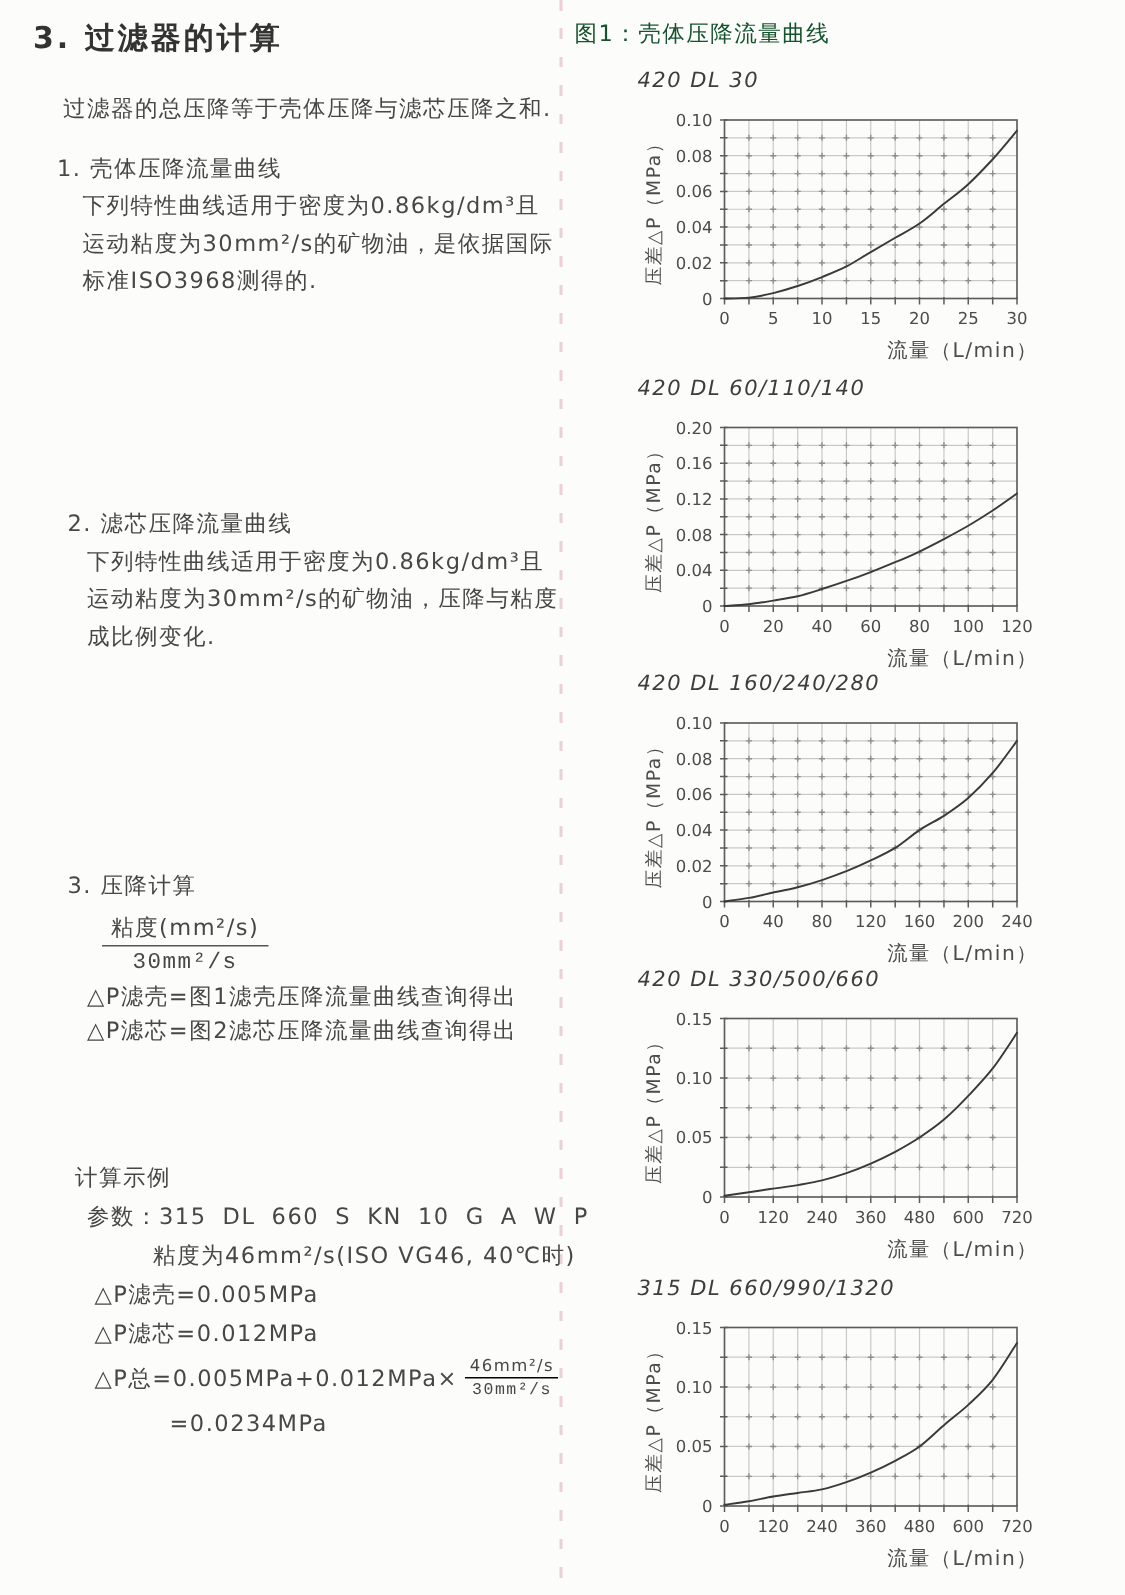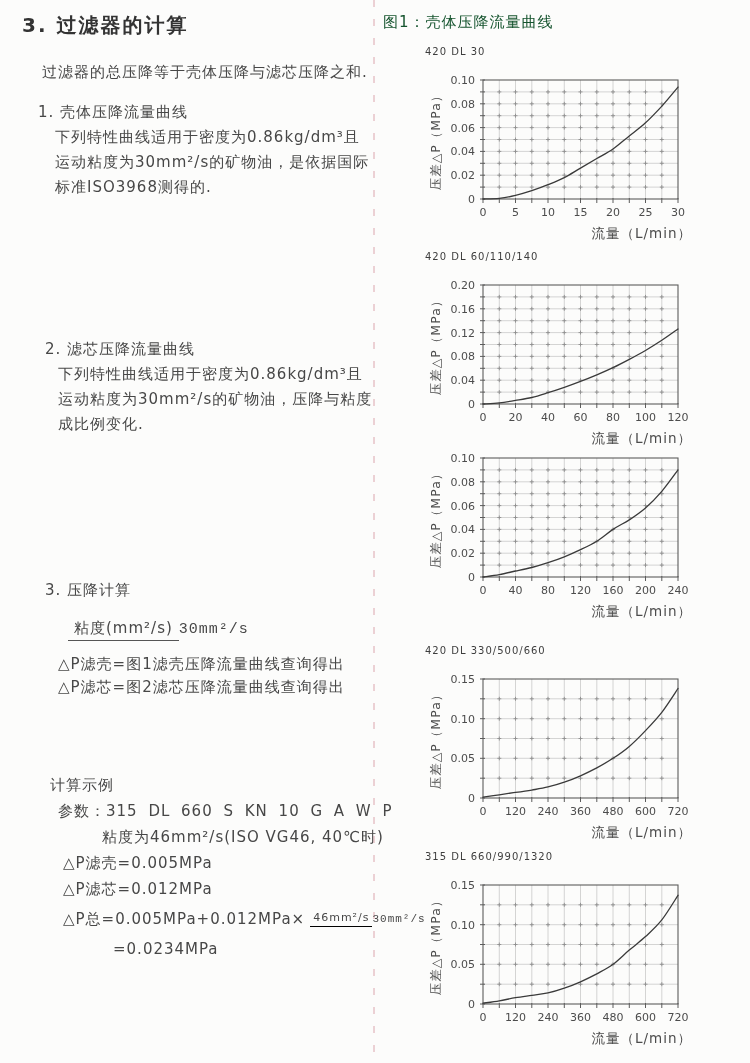--- a/index.html
+++ b/index.html
@@ -10,30 +10,30 @@
     font-family:"DejaVu Sans","Liberation Sans",sans-serif;
     color:#474747;
     overflow:hidden;
   }
   .abs { position:absolute; }
   .t-main { font-size:20px; font-weight:600; letter-spacing:2px; color:#333; }
   .body-text { font-size:15px; line-height:25px; letter-spacing:1px; }
   .ind1 { padding-left:17px; }
   .ind2 { padding-left:13px; }
   .formula-row { display:flex; align-items:center; margin-left:15px; margin-top:4px; height:46px; }
-  .frac { display:inline-flex; text-align:center; margin-left:8px; line-height:1.25; }
+  .frac { display:inline-flex; flex-direction:column; text-align:center; margin-left:8px; line-height:1.25; }
   .frac .num { border-bottom:1.5px solid #555; padding:0 6px 2px; }
   .frac .den { padding-top:2px;font-family:Liberation Mono, monospace; }
   .frac.small { font-size:11px; line-height:1.2; margin-left:5px; }
   .frac.small .num { border-bottom:1px solid #000000; padding:0 3px 1px; }
   .note { margin-left:13px; line-height:23px; }
   .ex-row { display:flex; align-items:center; }
   .figure-header { font-size:15px; letter-spacing:1px; color:#14532d; }
   .chart { position:absolute; left:420px; width:330px; }
-  .chart-title { font-size:10px; color:#3d3d3d; letter-spacing:1px; margin-left:5px; height:24px; }
+  .chart-title { font-size:14px; color:#3d3d3d; letter-spacing:1px; margin-left:5px; height:24px;font-style:italic; }
   .fold-mark {
     position:absolute; left:373px; top:0; width:2px; height:1063px;
     background:repeating-linear-gradient(180deg, rgba(205,128,140,.35) 0 7px, transparent 7px 19px);
     pointer-events:none;
   }
 </style>
 </head>
 <body>
 
 <div id="page">
@@ -141,20 +141,21 @@
           <text x="55" y="61.6" text-anchor="end" font-size="11" fill="#4c4c4c">0.12</text>
           <text x="55" y="37.8" text-anchor="end" font-size="11" fill="#4c4c4c">0.16</text>
           <text x="55" y="14.0" text-anchor="end" font-size="11" fill="#4c4c4c">0.20</text>
           <text transform="translate(20 69.5) rotate(-90)" text-anchor="middle" font-size="12.5" fill="#4c4c4c" letter-spacing="1">压差△P（MPa）</text>
           <text x="272" y="168" text-anchor="end" font-size="13.5" fill="#4c4c4c" letter-spacing="1">流量（L/min）</text>
           <path d="M63.0 129.0C65.7 128.8 73.8 128.4 79.3 127.8C84.7 127.2 90.1 126.3 95.5 125.4C100.9 124.5 106.3 123.7 111.8 122.5C117.2 121.2 122.6 119.4 128.0 117.7C133.4 116.0 138.8 114.2 144.3 112.3C149.7 110.5 155.1 108.5 160.5 106.4C165.9 104.3 171.3 102.1 176.8 99.8C182.2 97.6 187.6 95.3 193.0 92.7C198.4 90.1 203.8 87.3 209.3 84.4C214.7 81.5 220.1 78.6 225.5 75.5C230.9 72.3 236.3 68.9 241.8 65.3C247.2 61.8 255.3 55.9 258.0 54.0" stroke="#3a3a3a" stroke-width="1.3" fill="none" stroke-linecap="round"></path>
         </svg></div>
   </div>
 
   <div class="chart" style="top:448px">
+    <div class="chart-title">420 DL 160/240/280</div>
     <div><svg width="330" height="178">
           <path d="M79.3 10V129M95.5 10V129M111.8 10V129M128.0 10V129M144.3 10V129M160.5 10V129M176.8 10V129M193.0 10V129M209.3 10V129M225.5 10V129M241.8 10V129M63 117.1H258M63 105.2H258M63 93.3H258M63 81.4H258M63 69.5H258M63 57.6H258M63 45.7H258M63 33.8H258M63 21.9H258" stroke="#c9c9c9" stroke-width="0.8" fill="none"></path>
           <path d="M77.3 117.1h4M79.3 115.1v4M77.3 105.2h4M79.3 103.2v4M77.3 93.3h4M79.3 91.3v4M77.3 81.4h4M79.3 79.4v4M77.3 69.5h4M79.3 67.5v4M77.3 57.6h4M79.3 55.6v4M77.3 45.7h4M79.3 43.7v4M77.3 33.8h4M79.3 31.8v4M77.3 21.9h4M79.3 19.9v4M93.5 117.1h4M95.5 115.1v4M93.5 105.2h4M95.5 103.2v4M93.5 93.3h4M95.5 91.3v4M93.5 81.4h4M95.5 79.4v4M93.5 69.5h4M95.5 67.5v4M93.5 57.6h4M95.5 55.6v4M93.5 45.7h4M95.5 43.7v4M93.5 33.8h4M95.5 31.8v4M93.5 21.9h4M95.5 19.9v4M109.8 117.1h4M111.8 115.1v4M109.8 105.2h4M111.8 103.2v4M109.8 93.3h4M111.8 91.3v4M109.8 81.4h4M111.8 79.4v4M109.8 69.5h4M111.8 67.5v4M109.8 57.6h4M111.8 55.6v4M109.8 45.7h4M111.8 43.7v4M109.8 33.8h4M111.8 31.8v4M109.8 21.9h4M111.8 19.9v4M126.0 117.1h4M128.0 115.1v4M126.0 105.2h4M128.0 103.2v4M126.0 93.3h4M128.0 91.3v4M126.0 81.4h4M128.0 79.4v4M126.0 69.5h4M128.0 67.5v4M126.0 57.6h4M128.0 55.6v4M126.0 45.7h4M128.0 43.7v4M126.0 33.8h4M128.0 31.8v4M126.0 21.9h4M128.0 19.9v4M142.3 117.1h4M144.3 115.1v4M142.3 105.2h4M144.3 103.2v4M142.3 93.3h4M144.3 91.3v4M142.3 81.4h4M144.3 79.4v4M142.3 69.5h4M144.3 67.5v4M142.3 57.6h4M144.3 55.6v4M142.3 45.7h4M144.3 43.7v4M142.3 33.8h4M144.3 31.8v4M142.3 21.9h4M144.3 19.9v4M158.5 117.1h4M160.5 115.1v4M158.5 105.2h4M160.5 103.2v4M158.5 93.3h4M160.5 91.3v4M158.5 81.4h4M160.5 79.4v4M158.5 69.5h4M160.5 67.5v4M158.5 57.6h4M160.5 55.6v4M158.5 45.7h4M160.5 43.7v4M158.5 33.8h4M160.5 31.8v4M158.5 21.9h4M160.5 19.9v4M174.8 117.1h4M176.8 115.1v4M174.8 105.2h4M176.8 103.2v4M174.8 93.3h4M176.8 91.3v4M174.8 81.4h4M176.8 79.4v4M174.8 69.5h4M176.8 67.5v4M174.8 57.6h4M176.8 55.6v4M174.8 45.7h4M176.8 43.7v4M174.8 33.8h4M176.8 31.8v4M174.8 21.9h4M176.8 19.9v4M191.0 117.1h4M193.0 115.1v4M191.0 105.2h4M193.0 103.2v4M191.0 93.3h4M193.0 91.3v4M191.0 81.4h4M193.0 79.4v4M191.0 69.5h4M193.0 67.5v4M191.0 57.6h4M193.0 55.6v4M191.0 45.7h4M193.0 43.7v4M191.0 33.8h4M193.0 31.8v4M191.0 21.9h4M193.0 19.9v4M207.3 117.1h4M209.3 115.1v4M207.3 105.2h4M209.3 103.2v4M207.3 93.3h4M209.3 91.3v4M207.3 81.4h4M209.3 79.4v4M207.3 69.5h4M209.3 67.5v4M207.3 57.6h4M209.3 55.6v4M207.3 45.7h4M209.3 43.7v4M207.3 33.8h4M209.3 31.8v4M207.3 21.9h4M209.3 19.9v4M223.5 117.1h4M225.5 115.1v4M223.5 105.2h4M225.5 103.2v4M223.5 93.3h4M225.5 91.3v4M223.5 81.4h4M225.5 79.4v4M223.5 69.5h4M225.5 67.5v4M223.5 57.6h4M225.5 55.6v4M223.5 45.7h4M225.5 43.7v4M223.5 33.8h4M225.5 31.8v4M223.5 21.9h4M225.5 19.9v4M239.8 117.1h4M241.8 115.1v4M239.8 105.2h4M241.8 103.2v4M239.8 93.3h4M241.8 91.3v4M239.8 81.4h4M241.8 79.4v4M239.8 69.5h4M241.8 67.5v4M239.8 57.6h4M241.8 55.6v4M239.8 45.7h4M241.8 43.7v4M239.8 33.8h4M241.8 31.8v4M239.8 21.9h4M241.8 19.9v4" stroke="#8e8e8e" stroke-width="0.9" fill="none"></path>
           <rect x="63" y="10" width="195" height="119" fill="none" stroke="#5c5c5c" stroke-width="1.1"></rect>
           <path d="M63.0 128v5M79.3 128v5M95.5 128v5M111.8 128v5M128.0 128v5M144.3 128v5M160.5 128v5M176.8 128v5M193.0 128v5M209.3 128v5M225.5 128v5M241.8 128v5M258.0 128v5M60 129.0h5M60 117.1h5M60 105.2h5M60 93.3h5M60 81.4h5M60 69.5h5M60 57.6h5M60 45.7h5M60 33.8h5M60 21.9h5M60 10.0h5" stroke="#5c5c5c" stroke-width="1" fill="none"></path>
           <text x="63.0" y="146" text-anchor="middle" font-size="11" fill="#4c4c4c">0</text>
           <text x="95.5" y="146" text-anchor="middle" font-size="11" fill="#4c4c4c">40</text>
           <text x="128.0" y="146" text-anchor="middle" font-size="11" fill="#4c4c4c">80</text>
           <text x="160.5" y="146" text-anchor="middle" font-size="11" fill="#4c4c4c">120</text>
           <text x="193.0" y="146" text-anchor="middle" font-size="11" fill="#4c4c4c">160</text>

